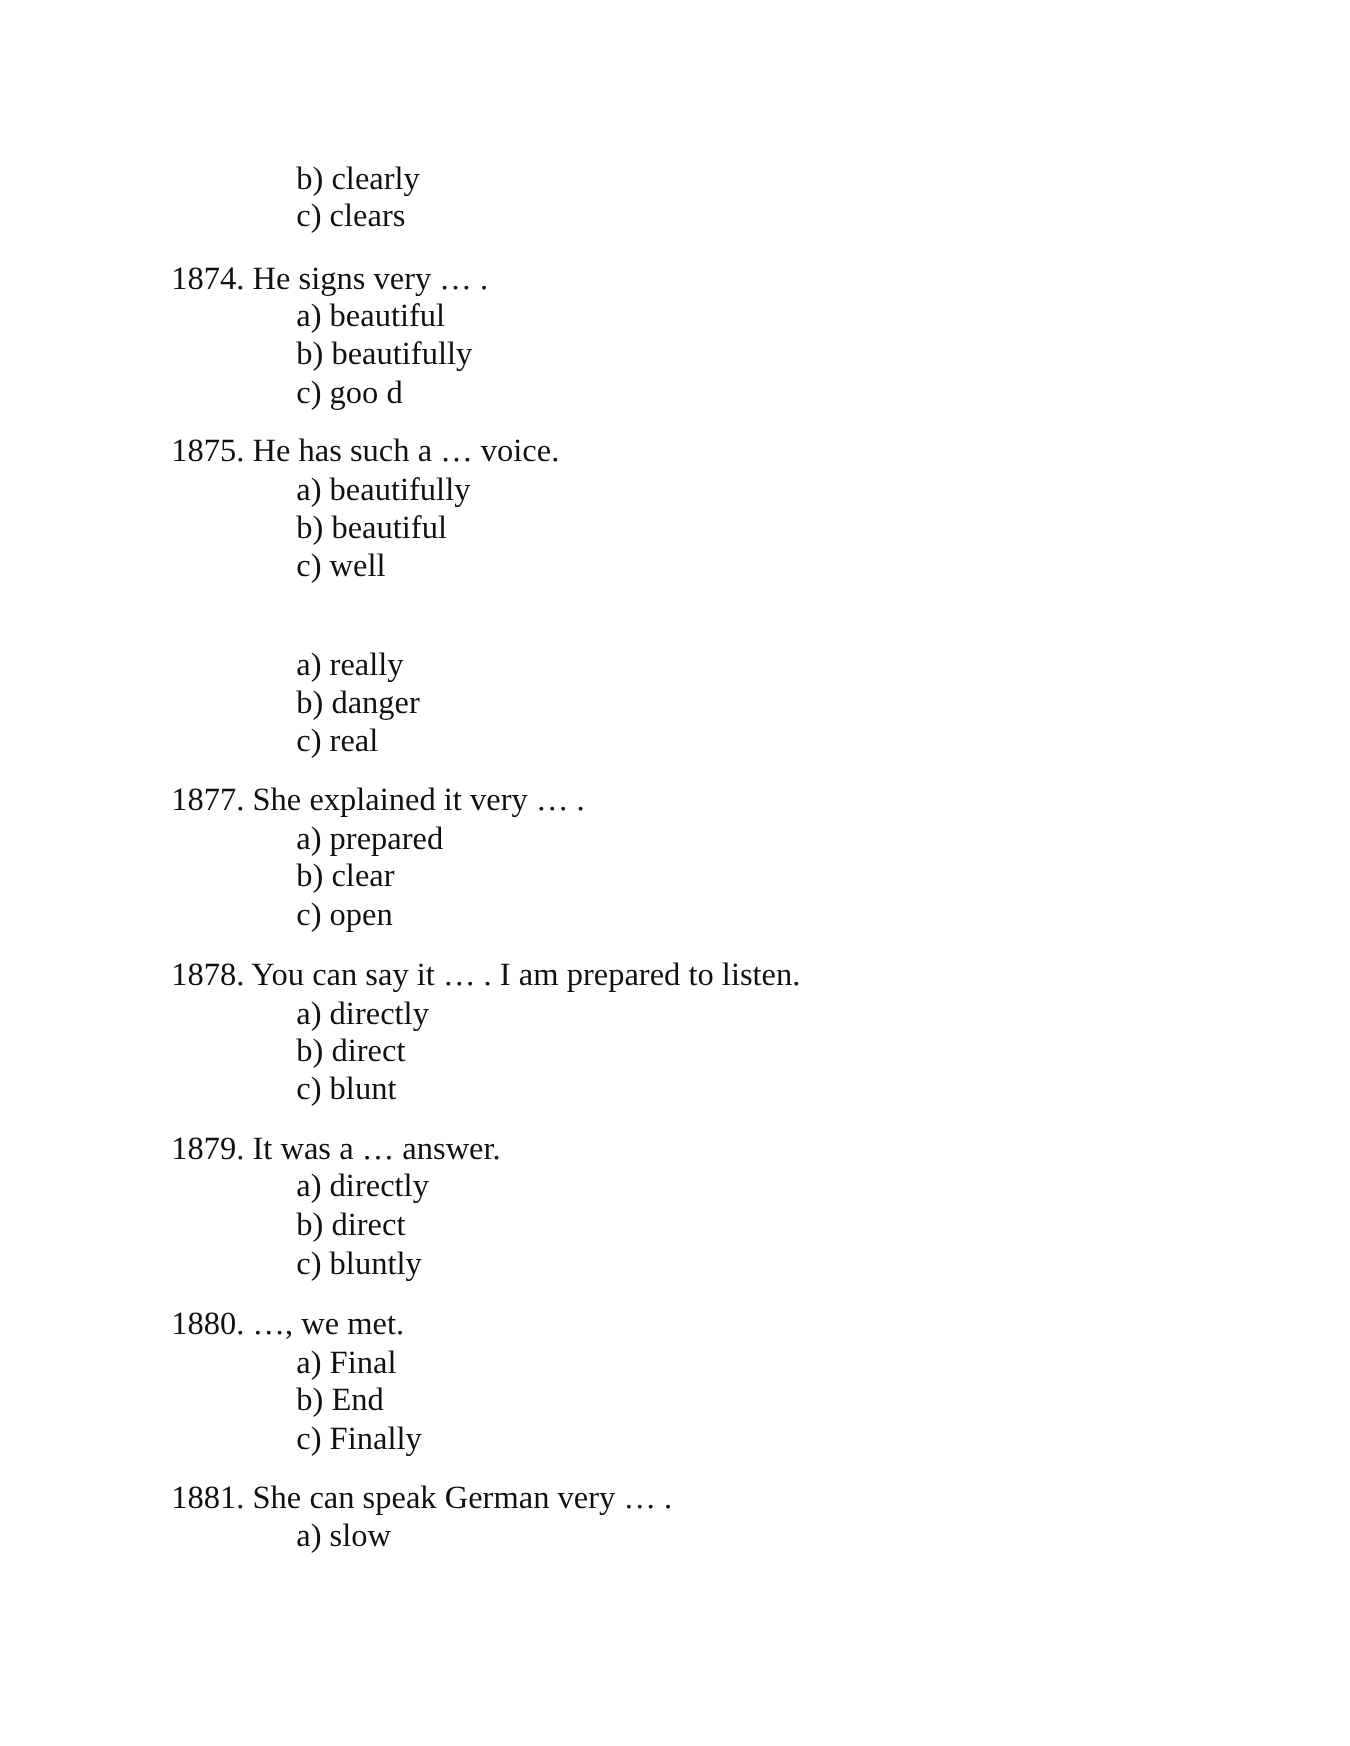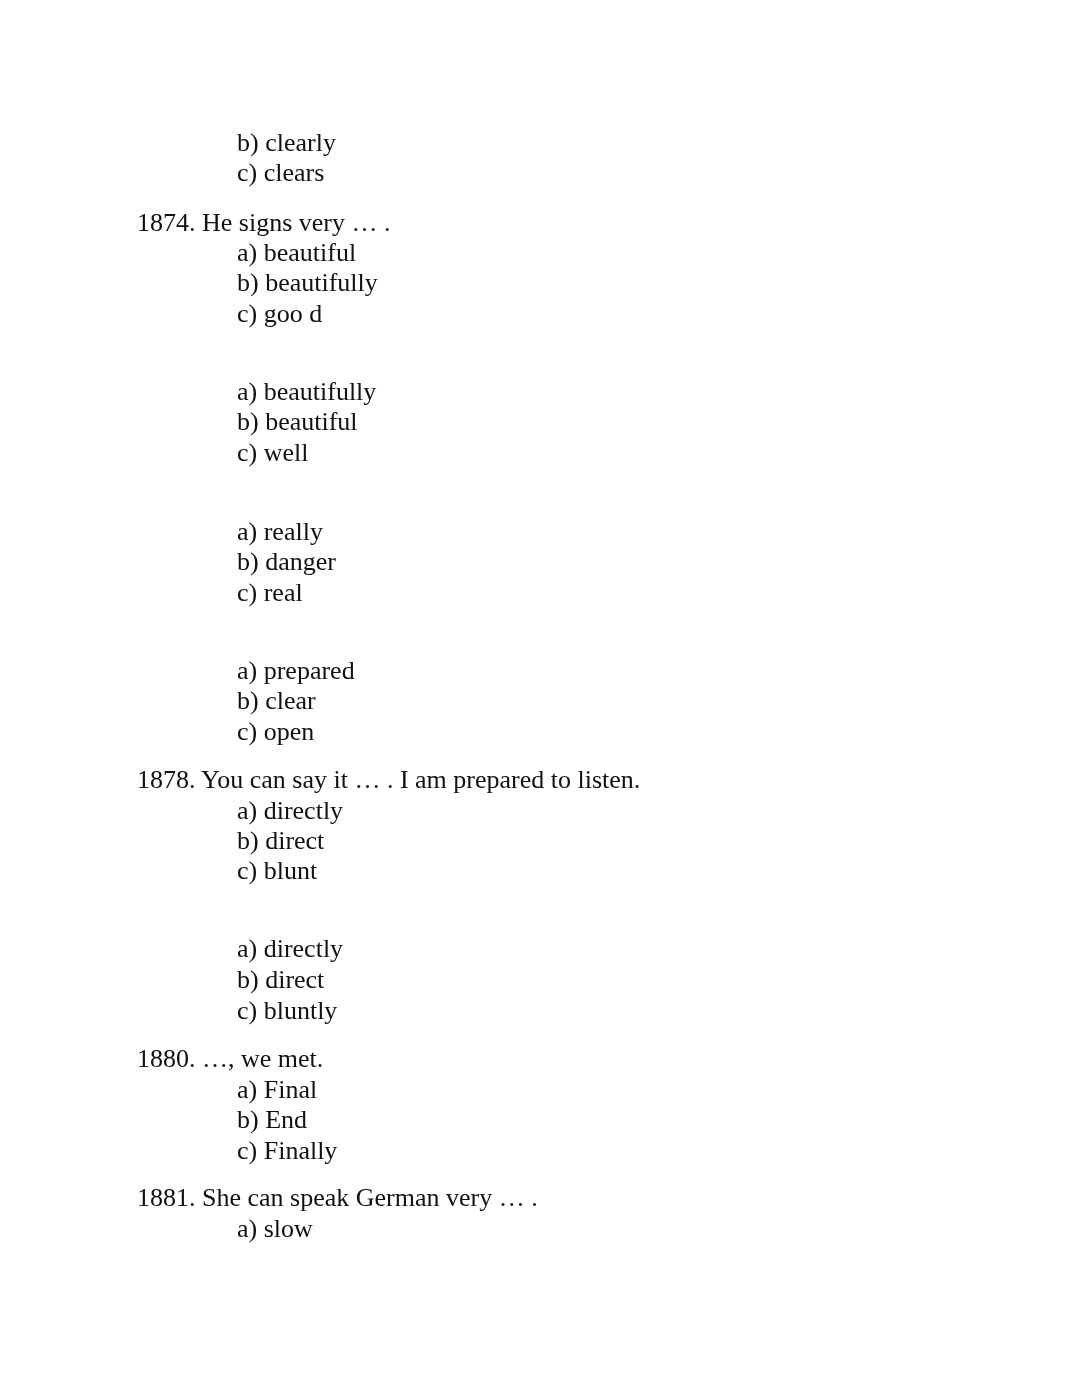--- a/index.html
+++ b/index.html
@@ -15,37 +15,40 @@
 
 <div class="page">
   <div class="line opt" style="top:128px">b) clearly</div>
   <div class="line opt" style="top:158px">c) clears</div>
 
   <div class="line q" style="top:208px">1874. He signs very … .</div>
   <div class="line opt" style="top:238px">a) beautiful</div>
   <div class="line opt" style="top:268px">b) beautifully</div>
   <div class="line opt" style="top:299px">c) goo d</div>
 
+  <div class="line q" style="top:346px">1875. He has such a … voice.</div>
   <div class="line opt" style="top:377px">a) beautifully</div>
   <div class="line opt" style="top:407px">b) beautiful</div>
   <div class="line opt" style="top:438px">c) well</div>
 
   <div class="line opt" style="top:517px">a) really</div>
   <div class="line opt" style="top:547px">b) danger</div>
   <div class="line opt" style="top:578px">c) real</div>
 
+  <div class="line q" style="top:625px">1877. She explained it very … .</div>
   <div class="line opt" style="top:656px">a) prepared</div>
   <div class="line opt" style="top:686px">b) clear</div>
   <div class="line opt" style="top:717px">c) open</div>
 
   <div class="line q" style="top:765px">1878. You can say it … . I am prepared to listen.</div>
   <div class="line opt" style="top:796px">a) directly</div>
   <div class="line opt" style="top:826px">b) direct</div>
   <div class="line opt" style="top:856px">c) blunt</div>
 
+  <div class="line q" style="top:904px">1879. It was a … answer.</div>
   <div class="line opt" style="top:934px">a) directly</div>
   <div class="line opt" style="top:965px">b) direct</div>
   <div class="line opt" style="top:996px">c) bluntly</div>
 
   <div class="line q" style="top:1044px">1880. …, we met.</div>
   <div class="line opt" style="top:1075px">a) Final</div>
   <div class="line opt" style="top:1105px">b) End</div>
   <div class="line opt" style="top:1136px">c) Finally</div>
 
   <div class="line q" style="top:1183px">1881. She can speak German very … .</div>

